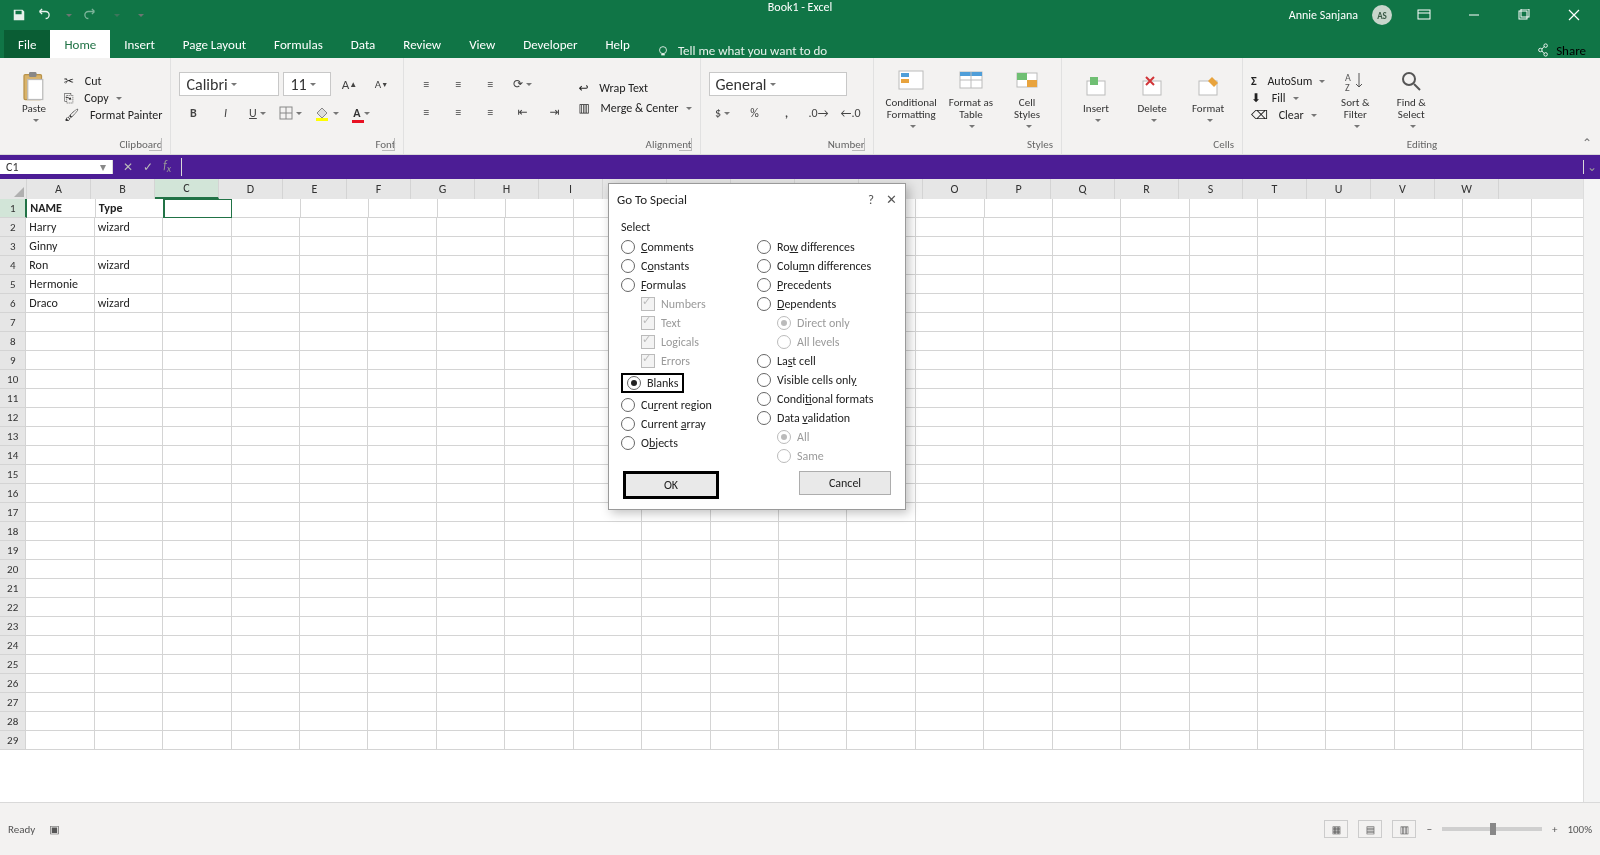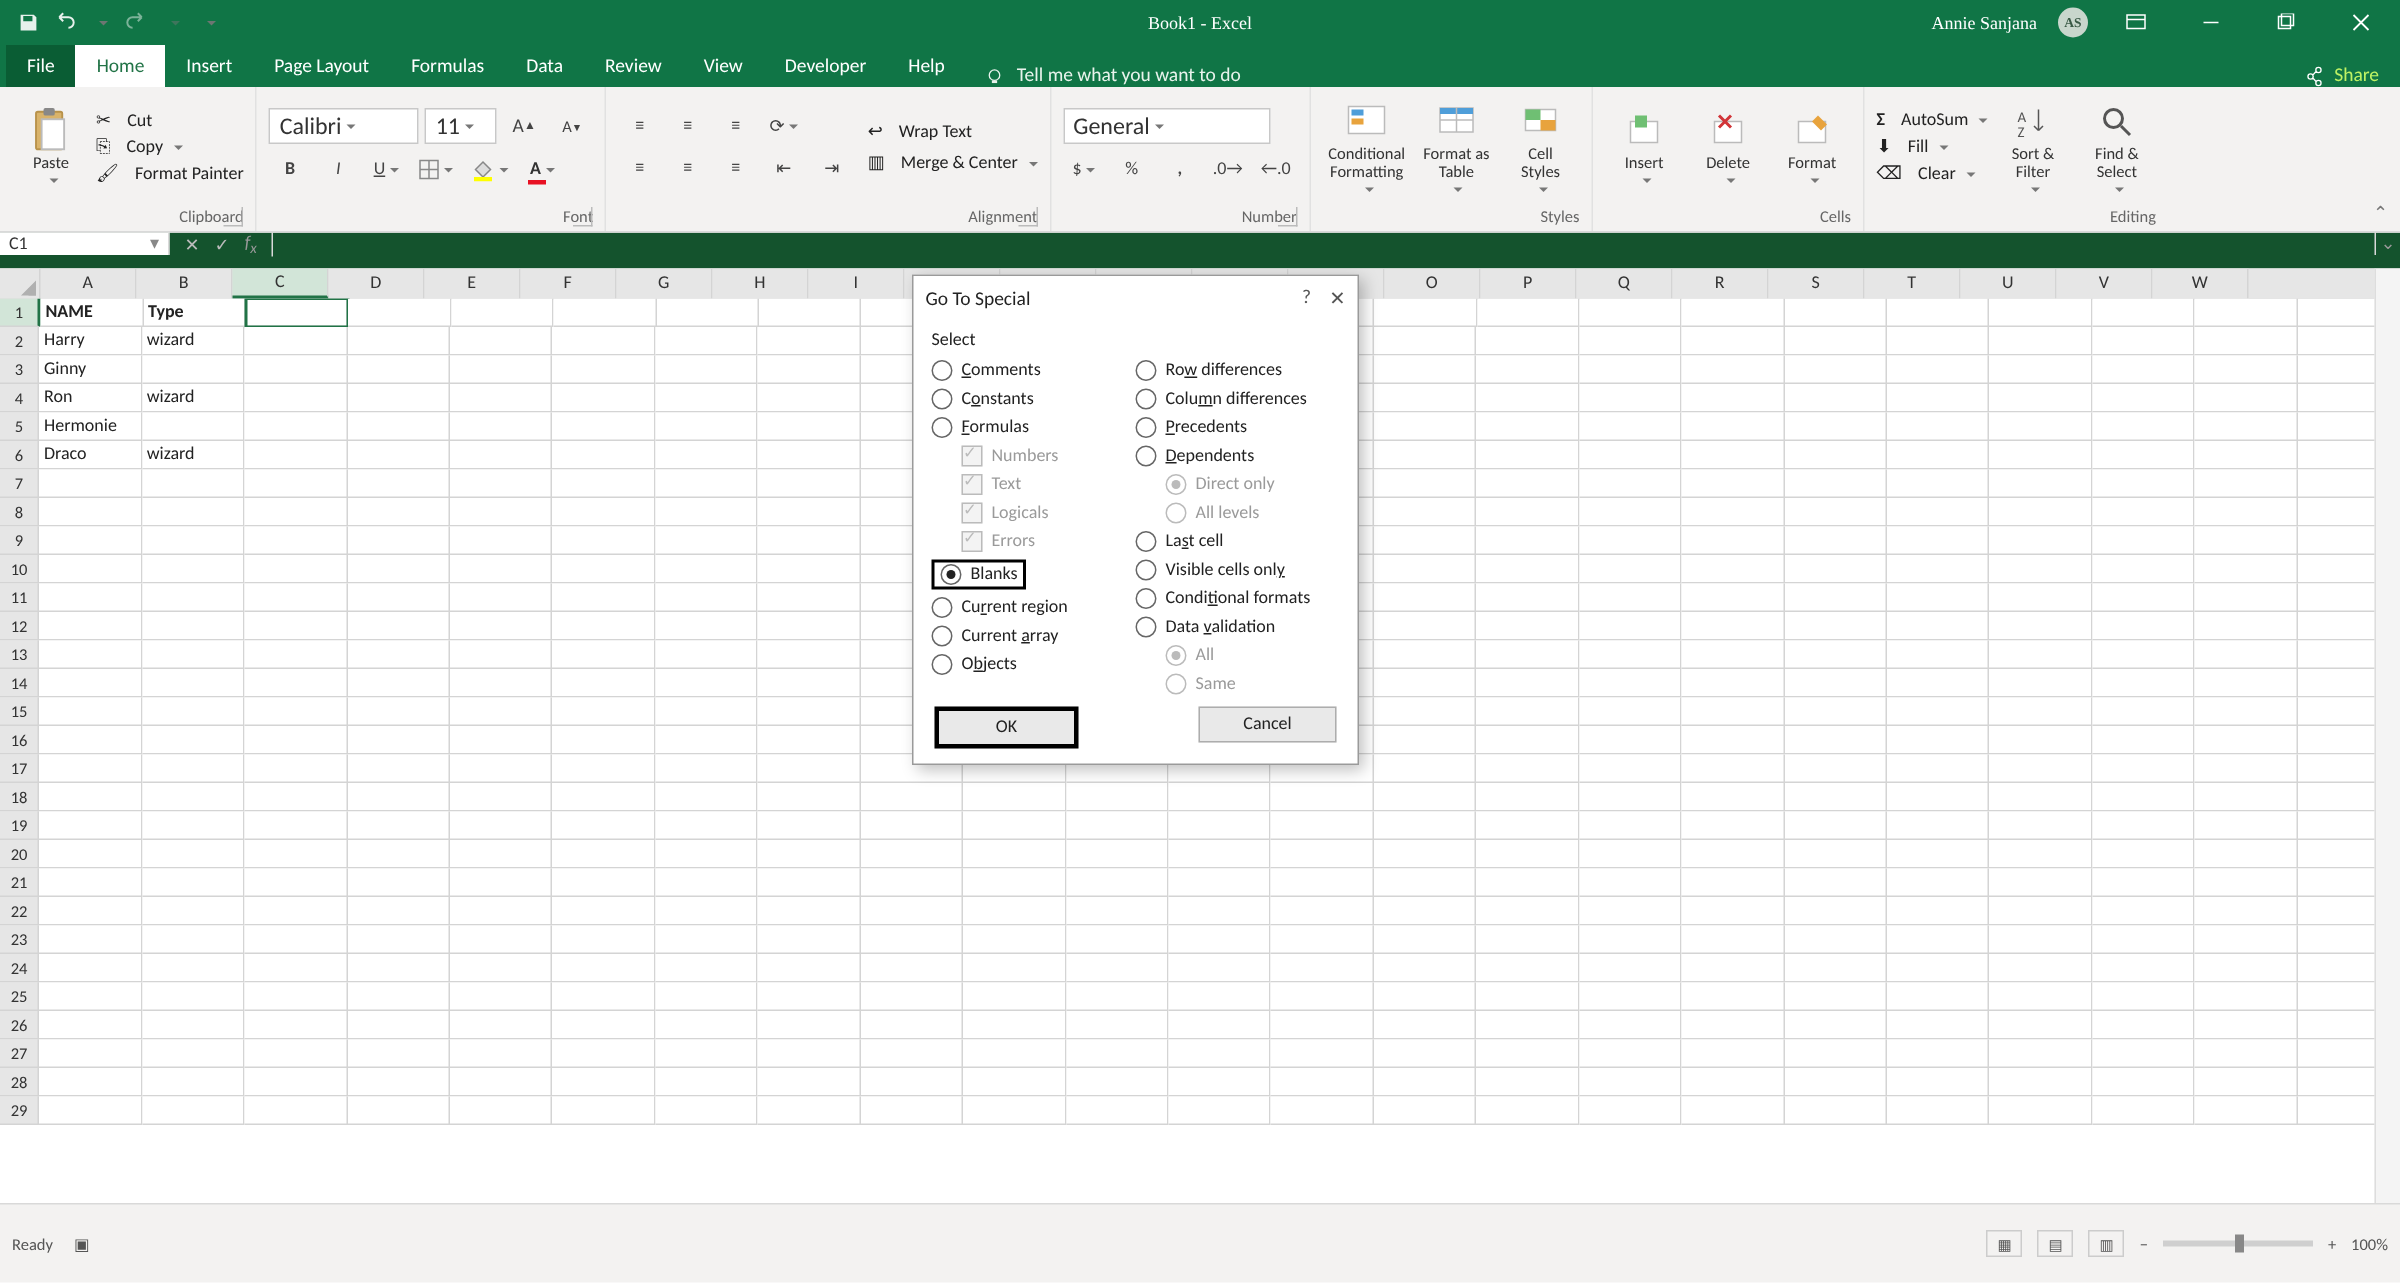--- a/index.html
+++ b/index.html
@@ -8,53 +8,53 @@
     --green-head:#107546;
     --grid-border:#d4d4d4;
     --grid-header:#e6e6e6;
     --sel-border:#217346;
     --ribbon-bg:#f3f2f1;
     --group-sep:#e1e1e1;
     --dlg-border:#b7b7b7;
   }
   html,body{margin:0;padding:0;height:100%;font-family:"Segoe UI","Calibri",Arial,sans-serif;font-size:12px;color:#222;background:#fff;overflow:hidden;}
   
-  .titlebar{height:30px;background:var(--green-head);display:flex;align-items:center;color:#fff;position:relative;font-family:Liberation Serif, serif;}
+  .titlebar{height:30px;background:var(--green-head);display:flex;color:#fff;position:relative;}
   .qat{display:flex;align-items:center;gap:6px;padding:0 6px 0 10px;}
   .qat .ic{width:18px;height:18px;display:flex;align-items:center;justify-content:center;color:#fff;opacity:.9}
   .titlecenter{position:absolute;left:0;right:0;text-align:center;pointer-events:none;font-size:12px;}
   .titleright{margin-left:auto;display:flex;align-items:center;gap:14px;padding-right:8px;}
   .avatar{width:20px;height:20px;border-radius:50%;background:#c8d6cc;color:#3a5a46;font-size:9px;display:flex;align-items:center;justify-content:center;font-weight:600}
   .winbtn{width:36px;height:30px;display:flex;align-items:center;justify-content:center;color:#fff}
   
   .tabrow{height:28px;background:var(--green-head);display:flex;align-items:flex-end;padding-left:4px;color:#fff}
   .frow{display:flex;align-items:stretch;height:28px}
   .ftab{padding:0 14px;display:flex;align-items:center;font-size:13px;color:#fff;cursor:default}
   .ftab.file{background:var(--green-darker)}
   .ftab.active{background:#fff;color:#217346}
   .tabrow .tellme{display:flex;align-items:center;gap:8px;padding:0 12px;color:#e8f3ec;font-size:13px}
   .tabrow .bulb{width:14px;height:14px}
-  .tabrow .right{margin-left:auto;display:flex;align-items:flex-end;gap:6px;padding-right:14px;font-size:13px;color:#bef264}
+  .tabrow .right{margin-left:auto;display:flex;align-items:flex-start;gap:6px;padding-right:14px;font-size:13px;color:#000000}
   
   .ribbon{height:96px;background:var(--ribbon-bg);border-bottom:1px solid #d9d9d9;display:flex;position:relative}
   .group{border-right:1px solid var(--group-sep);padding:2px 8px 0 8px;display:flex;flex-direction:column;justify-content:space-between}
   .group .lbl{font-size:11px;color:#666;text-align:right;padding:2px 0 3px;position:relative}
   .dlaunch{position:absolute;right:0;bottom:3px;width:12px;height:12px;border:1px solid #bbb;border-top:none;border-left:none}
   .gbody{flex:1;display:flex;align-items:center;gap:4px}
   .bigbtn{display:flex;flex-direction:column;align-items:center;justify-content:center;gap:2px;padding:2px 4px;font-size:11px;color:#333;min-width:44px}
   .bigbtn .ico{width:28px;height:28px;display:flex;align-items:center;justify-content:center}
   .bigbtn .cap{text-align:center;line-height:1.1}
   .col{display:flex;flex-direction:column;gap:3px}
   .row{display:flex;align-items:center;gap:4px}
   .smallbtn{height:20px;min-width:20px;display:flex;align-items:center;justify-content:center;border:1px solid transparent;padding:0 3px;font-size:12px;color:#444}
   .dd::after{content:"";margin-left:3px;border:3px solid transparent;border-top-color:#777;transform:translateY(2px)}
   .fontbox{height:22px;border:1px solid #c8c8c8;background:#fff;display:flex;align-items:center;padding:0 6px;font-size:16px;color:#333}
   .collapse-rib{position:absolute;right:8px;bottom:4px;color:#777;font-size:12px}
   
-  .fxbar{height:24px;border-bottom:1px solid #d9d9d9;display:flex;align-items:flex-start;background:#14532d}
+  .fxbar{height:24px;border-bottom:1px solid #d9d9d9;display:flex;align-items:center;background:#4c1d95}
   .namebox{width:100px;border-right:1px solid #d9d9d9;display:flex;align-items:center;padding:0 6px;font-size:12px;color:#333;background:#fff}
   .namebox .dd2{margin-left:auto;color:#888}
   .fxbtns{display:flex;align-items:center;gap:10px;padding:0 10px;border-right:1px solid #d9d9d9;color:#999}
   .fxinput{flex:1}
   
   .gridwrap{position:absolute;top:179px;bottom:44px;left:0;right:0;background:#fff;overflow:hidden}
   .colhdrs{display:flex;height:20px;background:var(--grid-header);border-bottom:1px solid var(--grid-border)}
   .selall{width:26px;border-right:1px solid var(--grid-border);background:var(--grid-header);position:relative}
   .selall::after{content:"";position:absolute;right:2px;bottom:2px;border:5px solid transparent;border-right-color:#b0b0b0;border-bottom-color:#b0b0b0}
   .ch{width:63px;border-right:1px solid var(--grid-border);display:flex;align-items:center;justify-content:center;font-size:12px;color:#333;background:var(--grid-header)}

